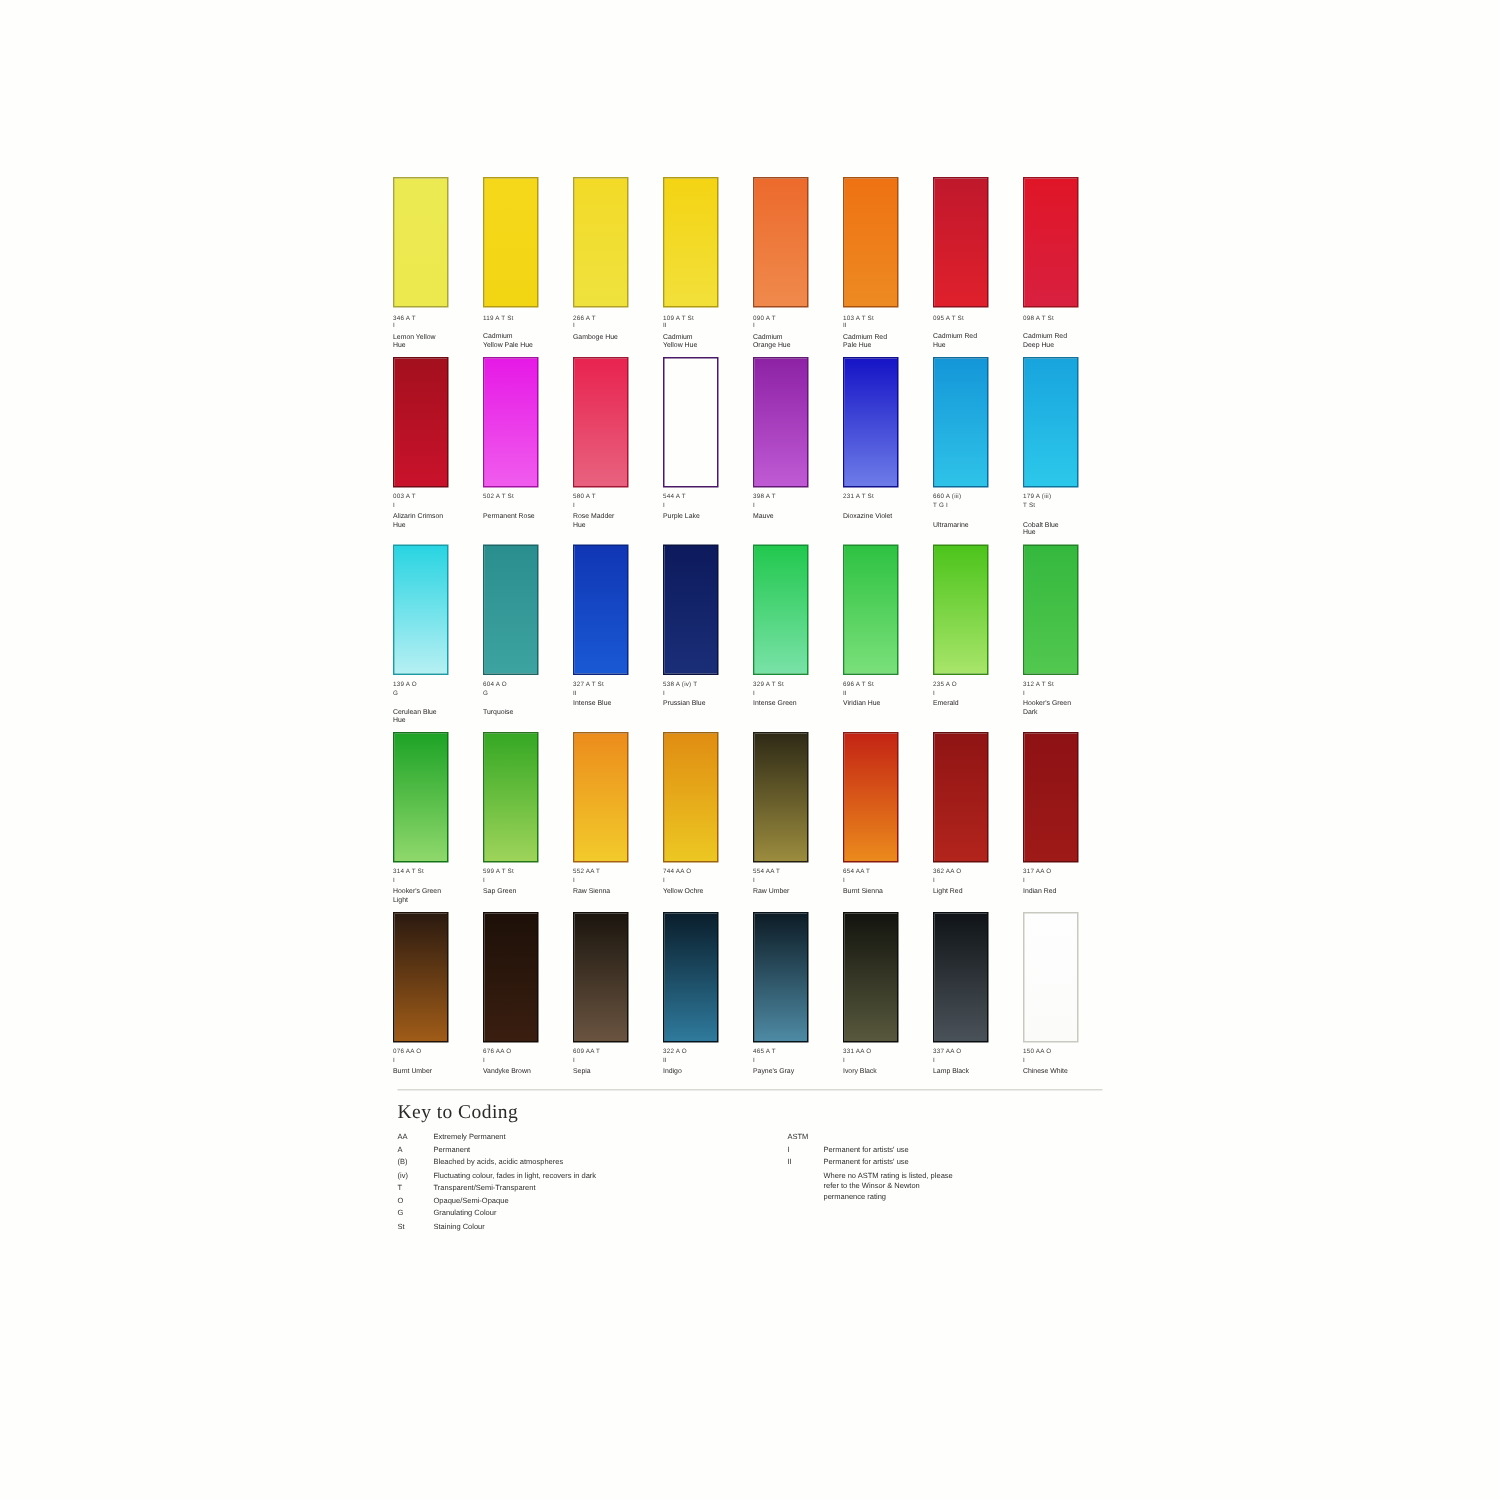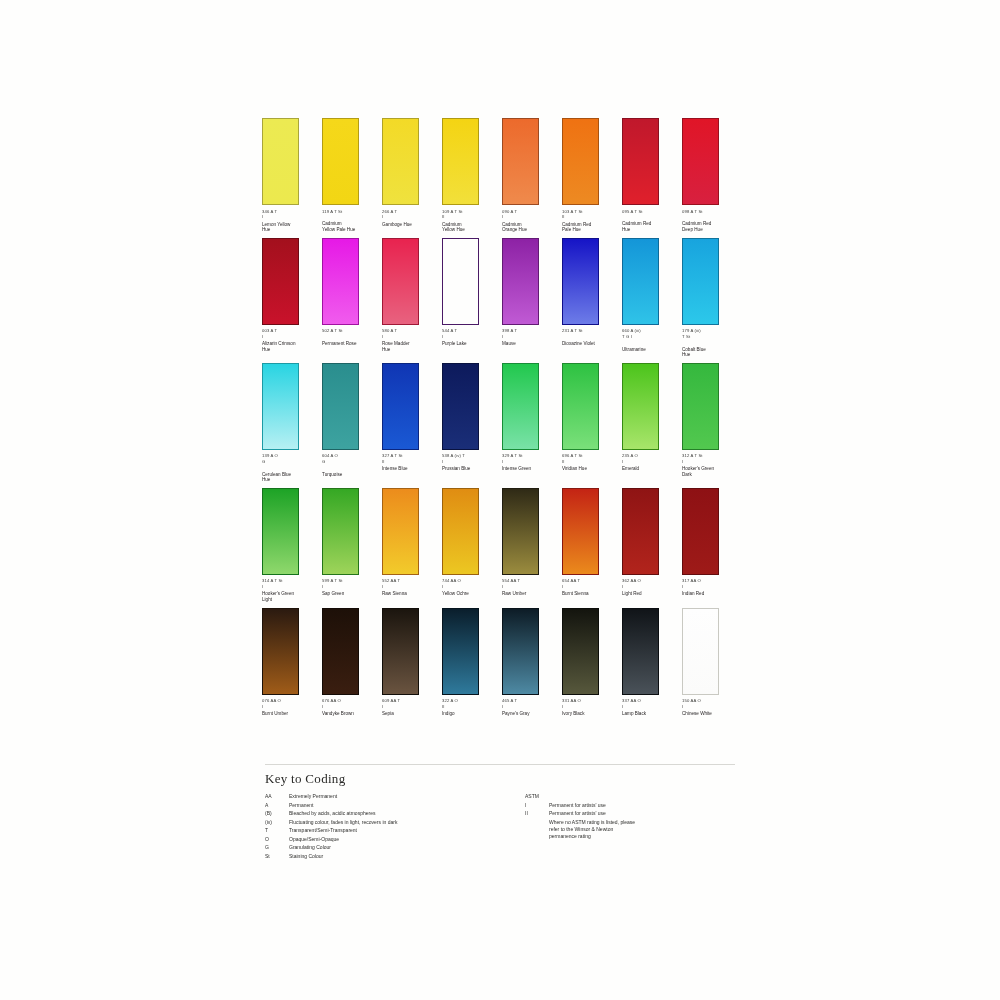--- a/index.html
+++ b/index.html
@@ -73,21 +73,21 @@
     font-size: 4.6px;
     line-height: 5.6px;
     color: #231f20;
     margin-top: 2.5px;
     width: 56px;
     white-space: pre-line;
   }
   #keybox {
     position: absolute;
     left: 265px;
-    top: 764px;
+    top: 726px;
     width: 470px;
     border-top: 0.6px solid #d8d8d4;
     padding-top: 6px;
   }
   #keytitle {
     font-family: "Liberation Serif", serif;
     font-size: 13px;
     line-height: 15px;
     color: #2a2a28;
     margin-bottom: 7px;

